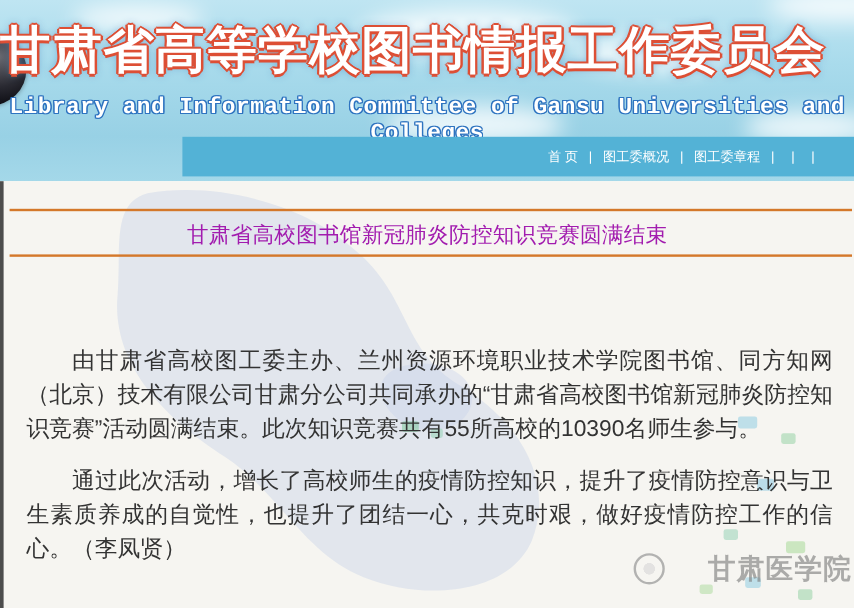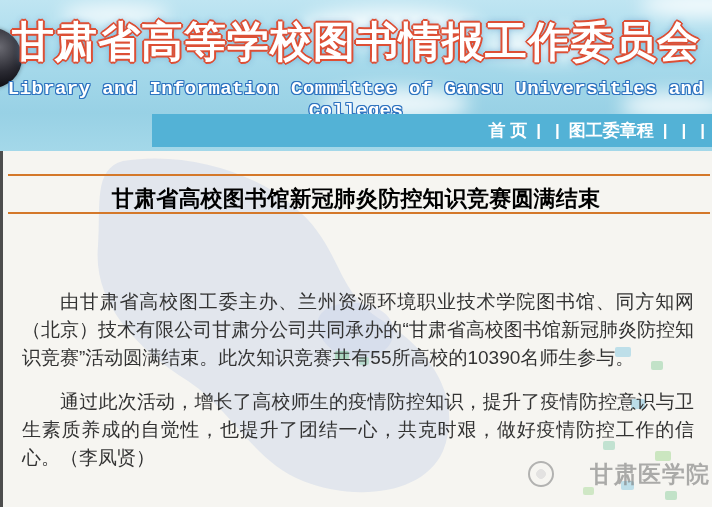--- a/index.html
+++ b/index.html
@@ -20,59 +20,59 @@
   .cloud.c3{left:320px;top:88px;width:150px;height:32px;}
   .cloud.c4{left:620px;top:92px;width:110px;height:28px;}
   .cloud.c5{left:640px;top:-8px;width:120px;height:26px;}
   .cloud.c6{left:60px;top:4px;width:110px;height:22px;}
   .logo-sphere{
     position:absolute;left:-38px;top:28px;width:60px;height:60px;border-radius:50%;
     background:radial-gradient(circle at 62% 32%, #6a6a72 0%, #2a2a32 45%, #0c0c12 75%);
     box-shadow:0 0 4px rgba(0,0,0,.4);
   }
   .title-cn{
-    position:absolute;left:0;top:14px;width:700px;text-align:right;
+    position:absolute;left:0;top:14px;width:700px;text-align:left;
     font-size:42px;font-weight:700;letter-spacing:1px;color:#ffffff;
     text-shadow:
       -2px 0 #dd4f35, 2px 0 #dd4f35, 0 -2px #dd4f35, 0 2px #dd4f35,
       -1px -1px #dd4f35, 1px -1px #dd4f35, -1px 1px #dd4f35, 1px 1px #dd4f35,
       0 0 7px rgba(90,150,200,.9);
   }
   .title-en{
     position:absolute;left:0;top:78px;width:712px;text-align:center;
     font-family:Liberation Mono, monospace;
     font-size:19px;font-weight:700;color:#ffffff;letter-spacing:.4px;
     text-shadow:
       -1px 0 #2f74c0, 1px 0 #2f74c0, 0 -1px #2f74c0, 0 1px #2f74c0,
       -1px -1px #2f74c0, 1px -1px #2f74c0, -1px 1px #2f74c0, 1px 1px #2f74c0;
   }
   
   .navbar{
     position:absolute;left:152px;top:114px;width:560px;height:33px;
     background:#53b2d6;
     display:flex;align-items:center;justify-content:flex-end;
-    padding-right:0;box-sizing:border-box;
-    color:#ffffff;font-size:17px;white-space:nowrap;font-weight:bold;
+    padding-right:26px;box-sizing:border-box;
+    color:#ffffff;font-size:11px;white-space:nowrap;
   }
   .navbar .nav-item{cursor:pointer;padding:0 2px;}
   .navbar .sep{padding:0 7px;color:#ffffff;}
   
   .content{
     position:absolute;left:0;top:151px;width:712px;height:356px;
     background:#f6f5f1;
     border-left:3px solid #4d4d4d;box-sizing:border-box;
     overflow:hidden;
   }
   .map-watermark{position:absolute;left:0;top:0;pointer-events:none;}
   .rule{position:absolute;left:5px;right:2px;height:2px;background:#d4782a;}
   .rule.top{top:23px;}
   .rule.bottom{top:61px;}
   .article-title{
     position:absolute;left:0;top:33px;width:706px;text-align:center;
-    font-size:22px;font-weight:700;color:#000000;letter-spacing:.2px;
+    font-size:18px;font-weight:400;color:#a21caf;letter-spacing:.2px;
   }
   .article-body{
     position:absolute;left:3px;top:121px;width:704px;
     font-size:19px;line-height:28px;color:#333333;
     text-align:justify;
   }
   .article-body p{margin:16px;text-indent:2em;}
   
   .wm{
     position:absolute;right:2px;top:456px;height:36px;
@@ -97,20 +97,21 @@
   <div class="cloud c5"></div>
   <div class="cloud c6"></div>
   <div class="logo-sphere"></div>
   <div class="title-cn">甘肃省高等学校图书情报工作委员会</div>
   <div class="title-en">Library and Information Committee of Gansu Universities and Colleges</div>
 </div>
 
 <div class="navbar">
   <span class="nav-item">首 页</span>
   <span class="sep">|</span>
+  <span class="nav-item">图工委概况</span>
   <span class="sep">|</span>
   <span class="nav-item">图工委章程</span>
   <span class="sep">|</span>
   <span class="sep">|</span>
   <span class="sep">|</span>
 </div>
 
 <div class="content">
 
   <svg class="map-watermark" width="712" height="356" viewBox="0 0 712 356">

